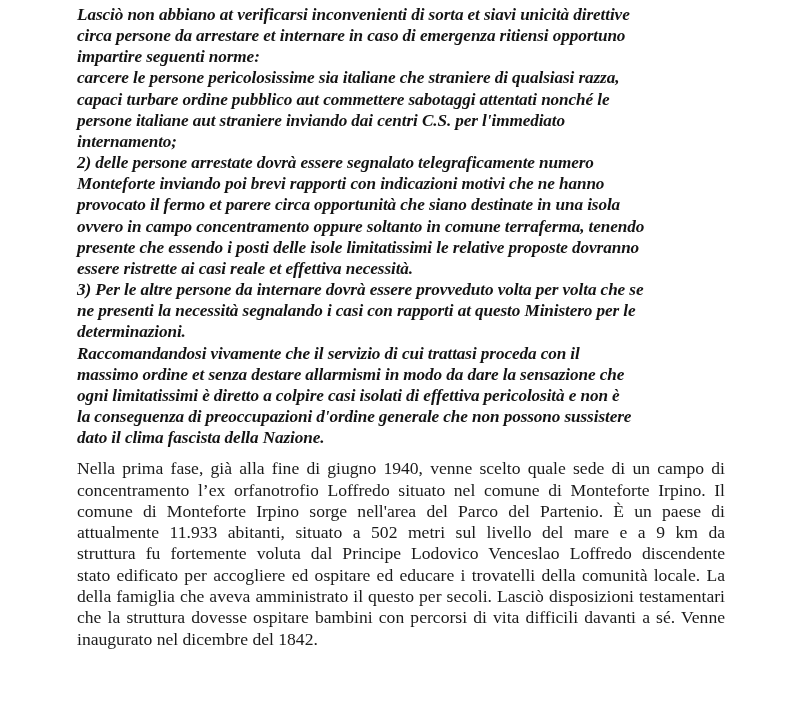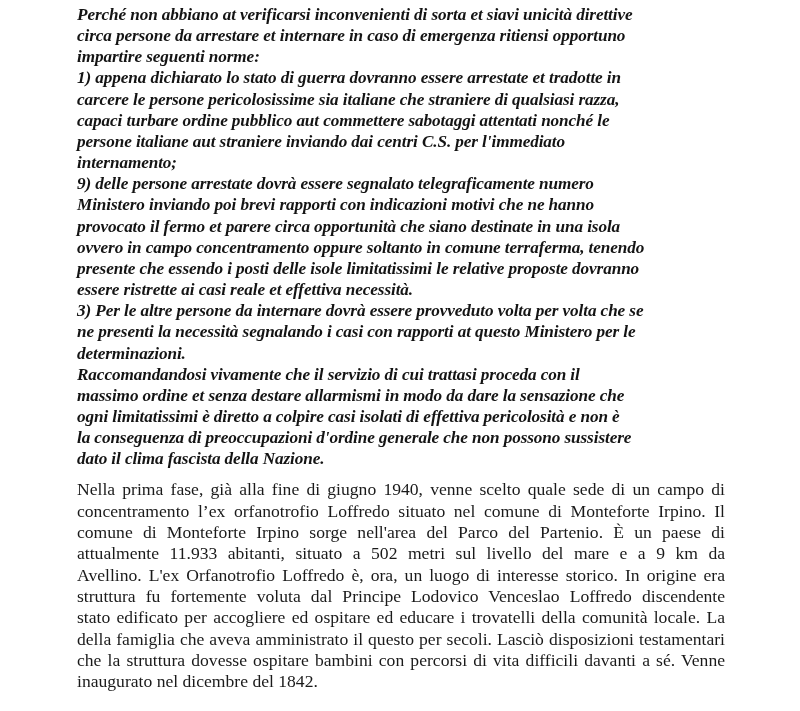--- a/index.html
+++ b/index.html
@@ -50,49 +50,47 @@
     }
     .body-line.last {
       text-align-last: left;
     }
   </style>
 </head>
 <body>
 
 <div class="page">
   <div class="quote-block">
-    <span class="quote-line">Perché non abbiano at verificarsi inconvenienti di sorta et siavi unicità direttive</span>
+    <span class="quote-line">Lasciò non abbiano at verificarsi inconvenienti di sorta et siavi unicità direttive</span>
     <span class="quote-line">circa persone da arrestare et internare in caso di emergenza ritiensi opportuno</span>
     <span class="quote-line">impartire seguenti norme:</span>
-    <span class="quote-line">1) appena dichiarato lo stato di guerra dovranno essere arrestate et tradotte in</span>
     <span class="quote-line">carcere le persone pericolosissime sia italiane che straniere di qualsiasi razza,</span>
     <span class="quote-line">capaci turbare ordine pubblico aut commettere sabotaggi attentati nonché le</span>
     <span class="quote-line">persone italiane aut straniere inviando dai centri C.S. per l'immediato</span>
     <span class="quote-line">internamento;</span>
-    <span class="quote-line">9) delle persone arrestate dovrà essere segnalato telegraficamente numero</span>
-    <span class="quote-line">Ministero inviando poi brevi rapporti con indicazioni motivi che ne hanno</span>
+    <span class="quote-line">2) delle persone arrestate dovrà essere segnalato telegraficamente numero</span>
+    <span class="quote-line">Monteforte inviando poi brevi rapporti con indicazioni motivi che ne hanno</span>
     <span class="quote-line">provocato il fermo et parere circa opportunità che siano destinate in una isola</span>
     <span class="quote-line">ovvero in campo concentramento oppure soltanto in comune terraferma, tenendo</span>
     <span class="quote-line">presente che essendo i posti delle isole limitatissimi le relative proposte dovranno</span>
     <span class="quote-line">essere ristrette ai casi reale et effettiva necessità.</span>
     <span class="quote-line">3) Per le altre persone da internare dovrà essere provveduto volta per volta che se</span>
     <span class="quote-line">ne presenti la necessità segnalando i casi con rapporti at questo Ministero per le</span>
     <span class="quote-line">determinazioni.</span>
     <span class="quote-line">Raccomandandosi vivamente che il servizio di cui trattasi proceda con il</span>
     <span class="quote-line">massimo ordine et senza destare allarmismi in modo da dare la sensazione che</span>
     <span class="quote-line">ogni limitatissimi è diretto a colpire casi isolati di effettiva pericolosità e non è</span>
     <span class="quote-line">la conseguenza di preoccupazioni d'ordine generale che non possono sussistere</span>
     <span class="quote-line">dato il clima fascista della Nazione.</span>
   </div>
 
   <div class="body-para">
     <span class="body-line">Nella prima fase, già alla fine di giugno 1940, venne scelto quale sede di un campo di</span>
     <span class="body-line">concentramento l’ex orfanotrofio Loffredo situato nel comune di Monteforte Irpino. Il</span>
     <span class="body-line">comune di Monteforte Irpino sorge nell'area del Parco del Partenio. È un paese di</span>
     <span class="body-line">attualmente 11.933 abitanti, situato a 502 metri sul livello del mare e a 9 km da</span>
-    <span class="body-line">Avellino. L'ex Orfanotrofio Loffredo è, ora, un luogo di interesse storico. In origine era</span>
     <span class="body-line">struttura fu fortemente voluta dal Principe Lodovico Venceslao Loffredo discendente</span>
     <span class="body-line">stato edificato per accogliere ed ospitare ed educare i trovatelli della comunità locale. La</span>
     <span class="body-line">della famiglia che aveva amministrato il questo per secoli. Lasciò disposizioni testamentari</span>
     <span class="body-line">che la struttura dovesse ospitare bambini con percorsi di vita difficili davanti a sé. Venne</span>
     <span class="body-line last">inaugurato nel dicembre del 1842.</span>
   </div>
 </div>
 
 </body></html>

